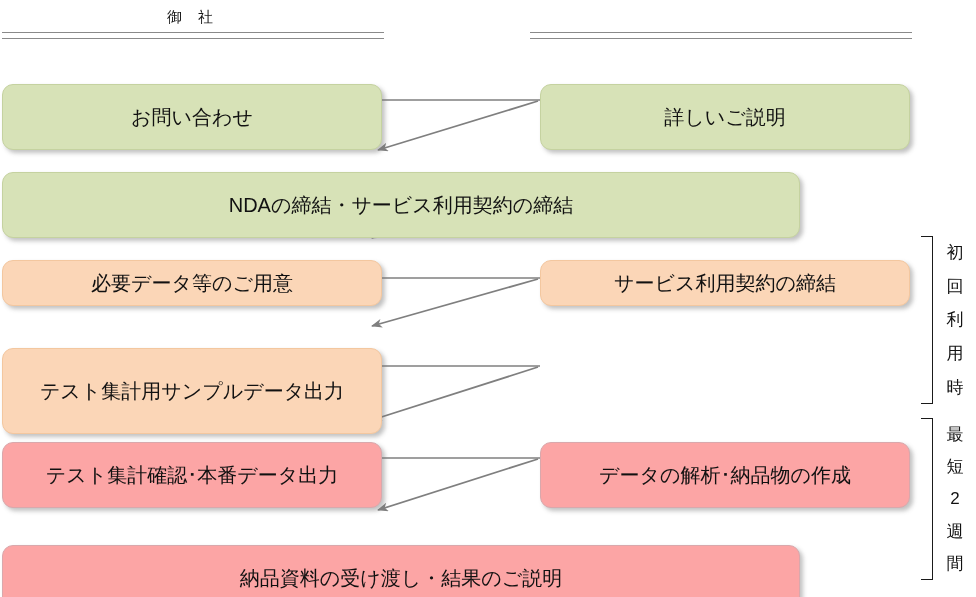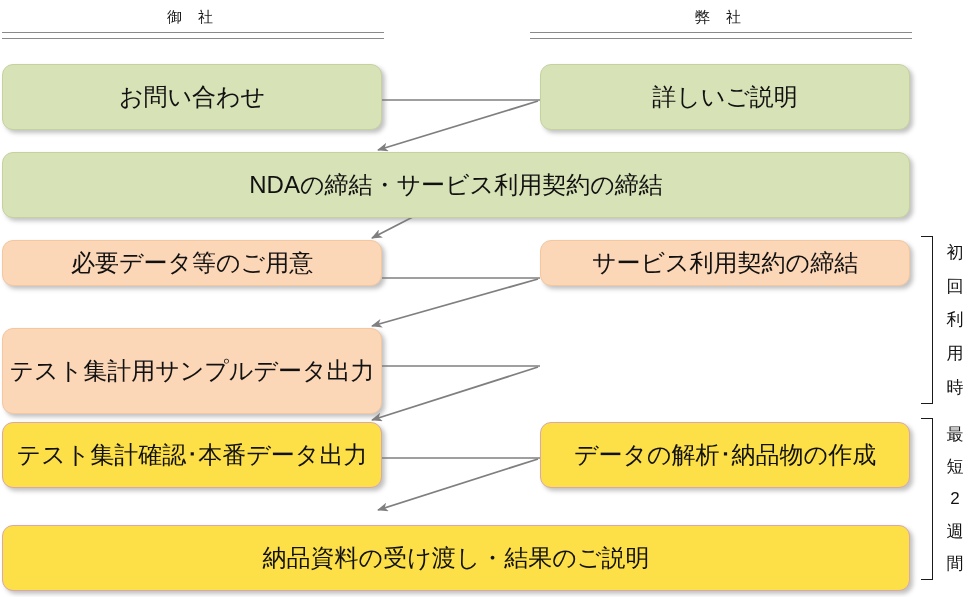--- a/index.html
+++ b/index.html
@@ -46,35 +46,36 @@
 
   
   .box {
     position: absolute;
     border-radius: 11px;
     box-sizing: border-box;
     display: flex;
     align-items: center;
     justify-content: center;
     text-align: center;
-    font-size: 24px;
+    font-size: 20px;
     line-height: 1.2;
     color: #111111;
     box-shadow: 3px 3px 4px rgba(120,120,120,0.45);
     padding: 0 10px;
     white-space: nowrap;
+    margin-top: 20px;
   }
   .box.green  { background: #d7e2b7; border: 1px solid #c5d2a0; }
   .box.orange { background: #fbd6b7; border: 1px solid #f3c79f; }
-  .box.pink   { background: #fde047; border: 1px solid #d9a8ac; }
+  .box.pink   { background: #fca5a5; border: 1px solid #d9a8ac; }
 
   
   .box.col-left  { left: 2px;   width: 380px; }
   .box.col-right { left: 540px; width: 370px; }
-  .box.col-full  { left: 2px;   width: 908px; }
+  .box.col-full  { left: 2px;   width: 798px; }
 
   
   .row1 { top: 64px;  height: 66px; }
   .row2 { top: 152px; height: 66px; }
   .row3 { top: 240px; height: 46px; }
   .row4 { top: 328px; height: 86px; }
   .row5 { top: 422px; height: 66px; }
   .row6 { top: 525px; height: 66px; }
 
   
@@ -115,21 +116,20 @@
   .bracket-label.l2 { left: 942px; top: 418px; height: 162px; }
 </style>
 </head>
 <body>
 
 <div id="flow">
 
   <div class="col-header left">御 社</div>
   <div class="col-rule left"></div>
 
-  <div class="col-header right">弊 社</div>
   <div class="col-rule right"></div>
 
   <svg id="connectors" viewBox="0 0 976 597">
     <defs>
       <marker id="arrowhead" markerWidth="11" markerHeight="9" refX="10" refY="4.5" orient="auto" markerUnits="userSpaceOnUse">
         <path d="M0,0 L11,4.5 L0,9 L3,4.5 Z" fill="#7f7f7f"></path>
       </marker>
     </defs>
 
     <line x1="382" y1="100" x2="540" y2="100" stroke="#7f7f7f" stroke-width="1.4"></line>

